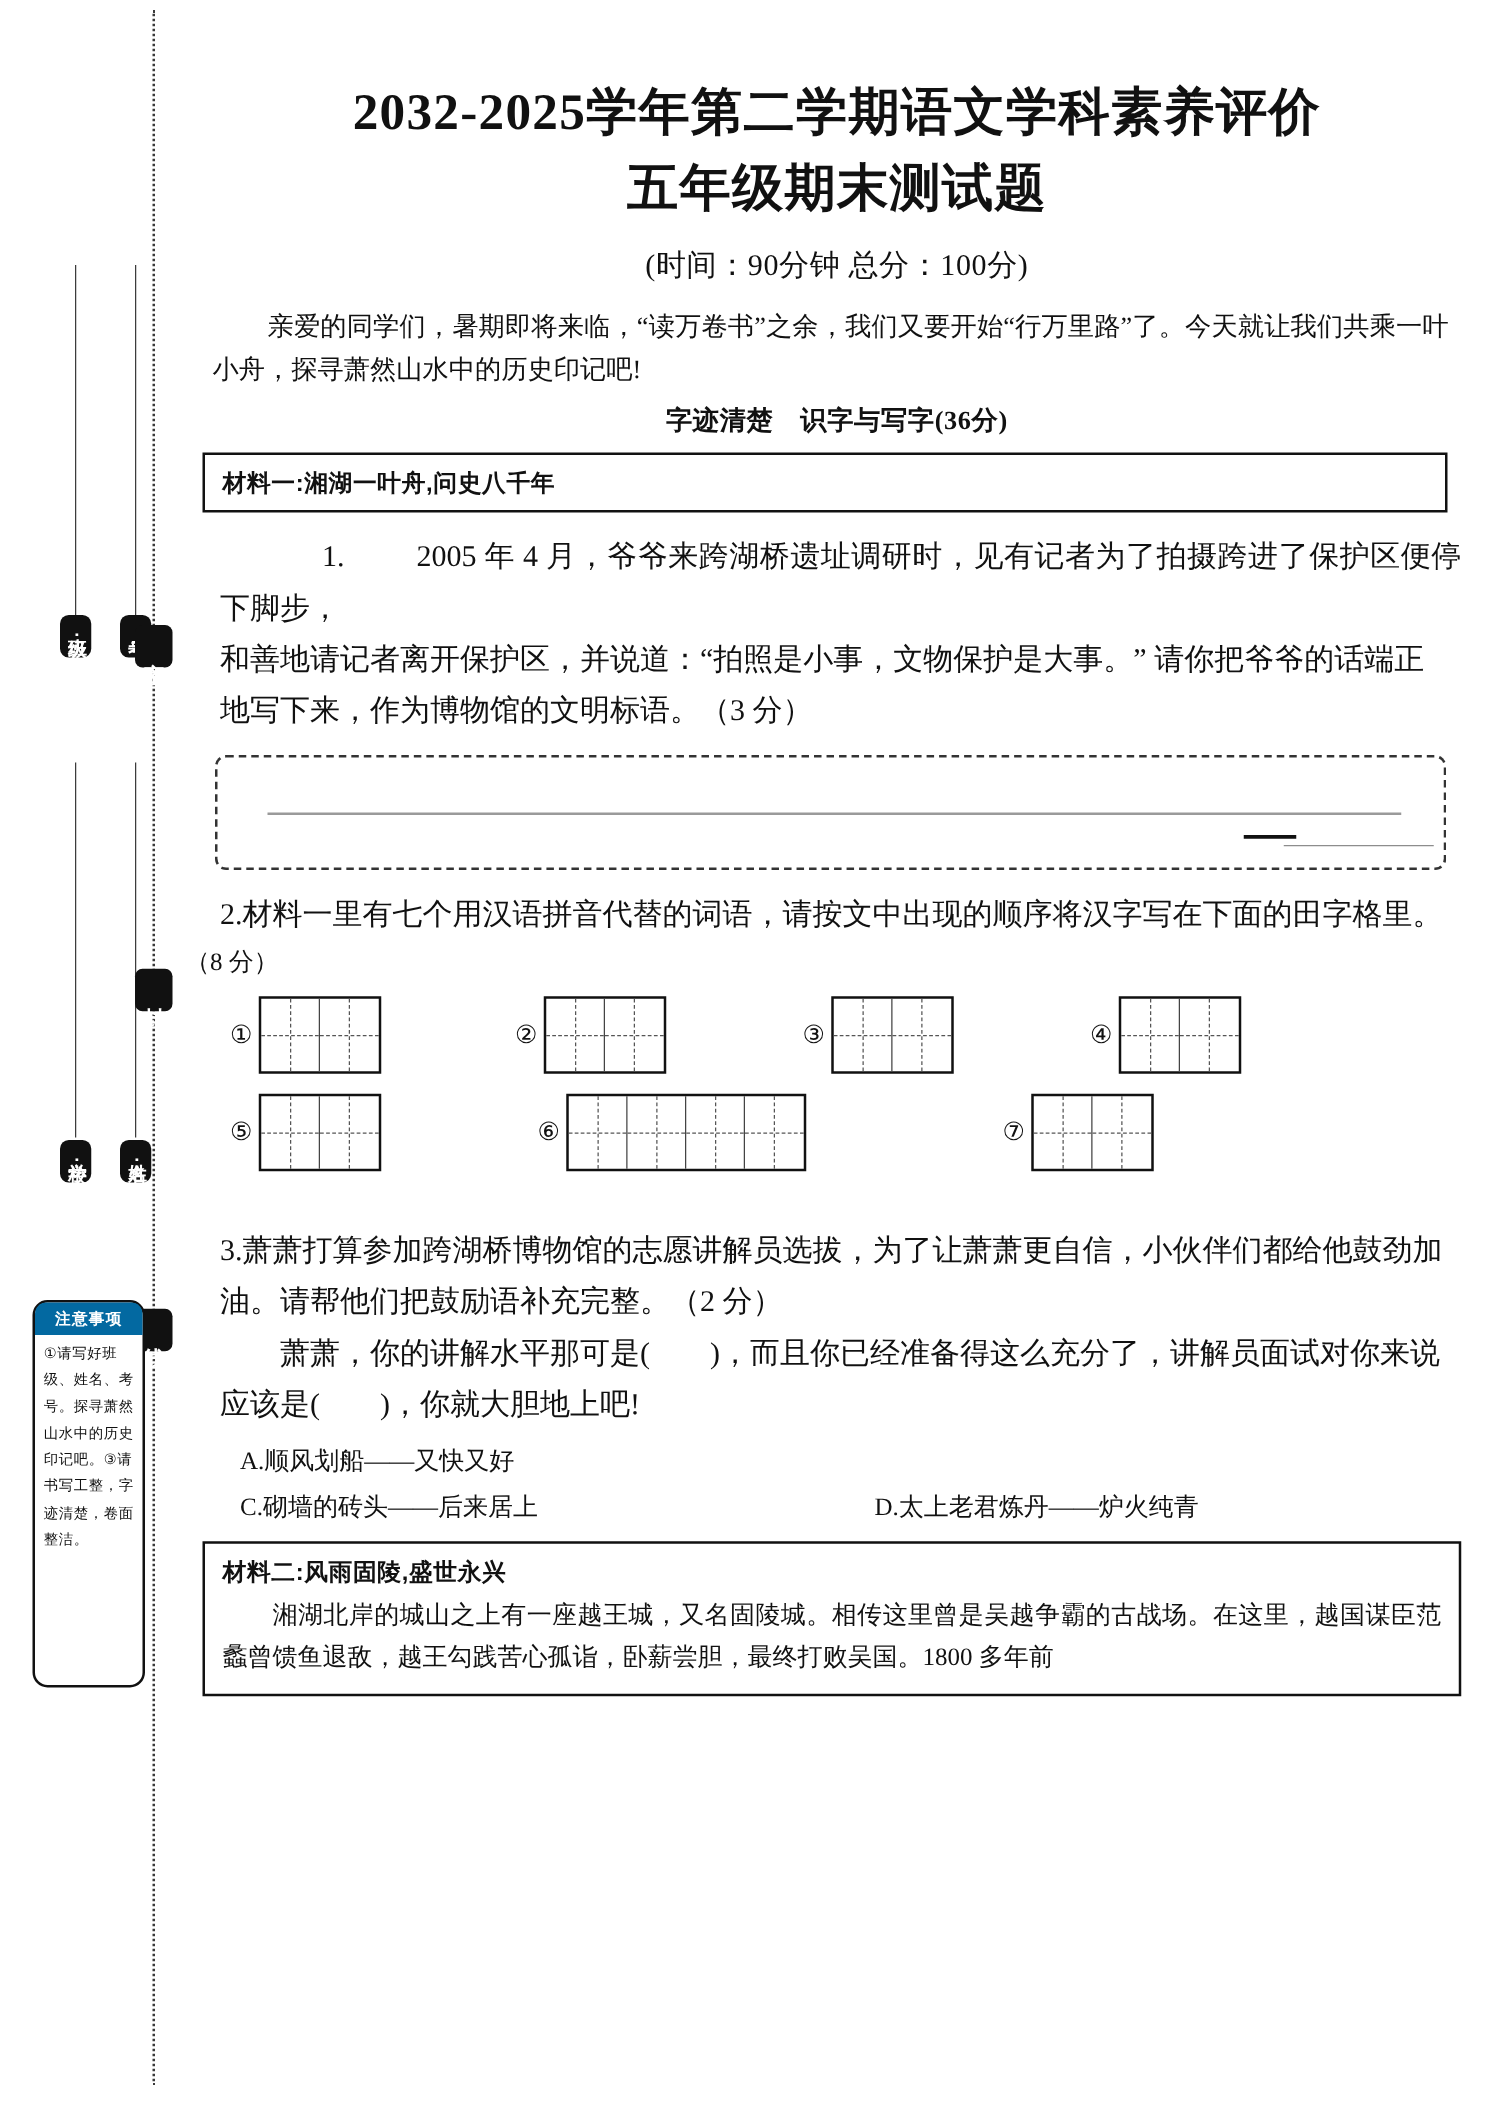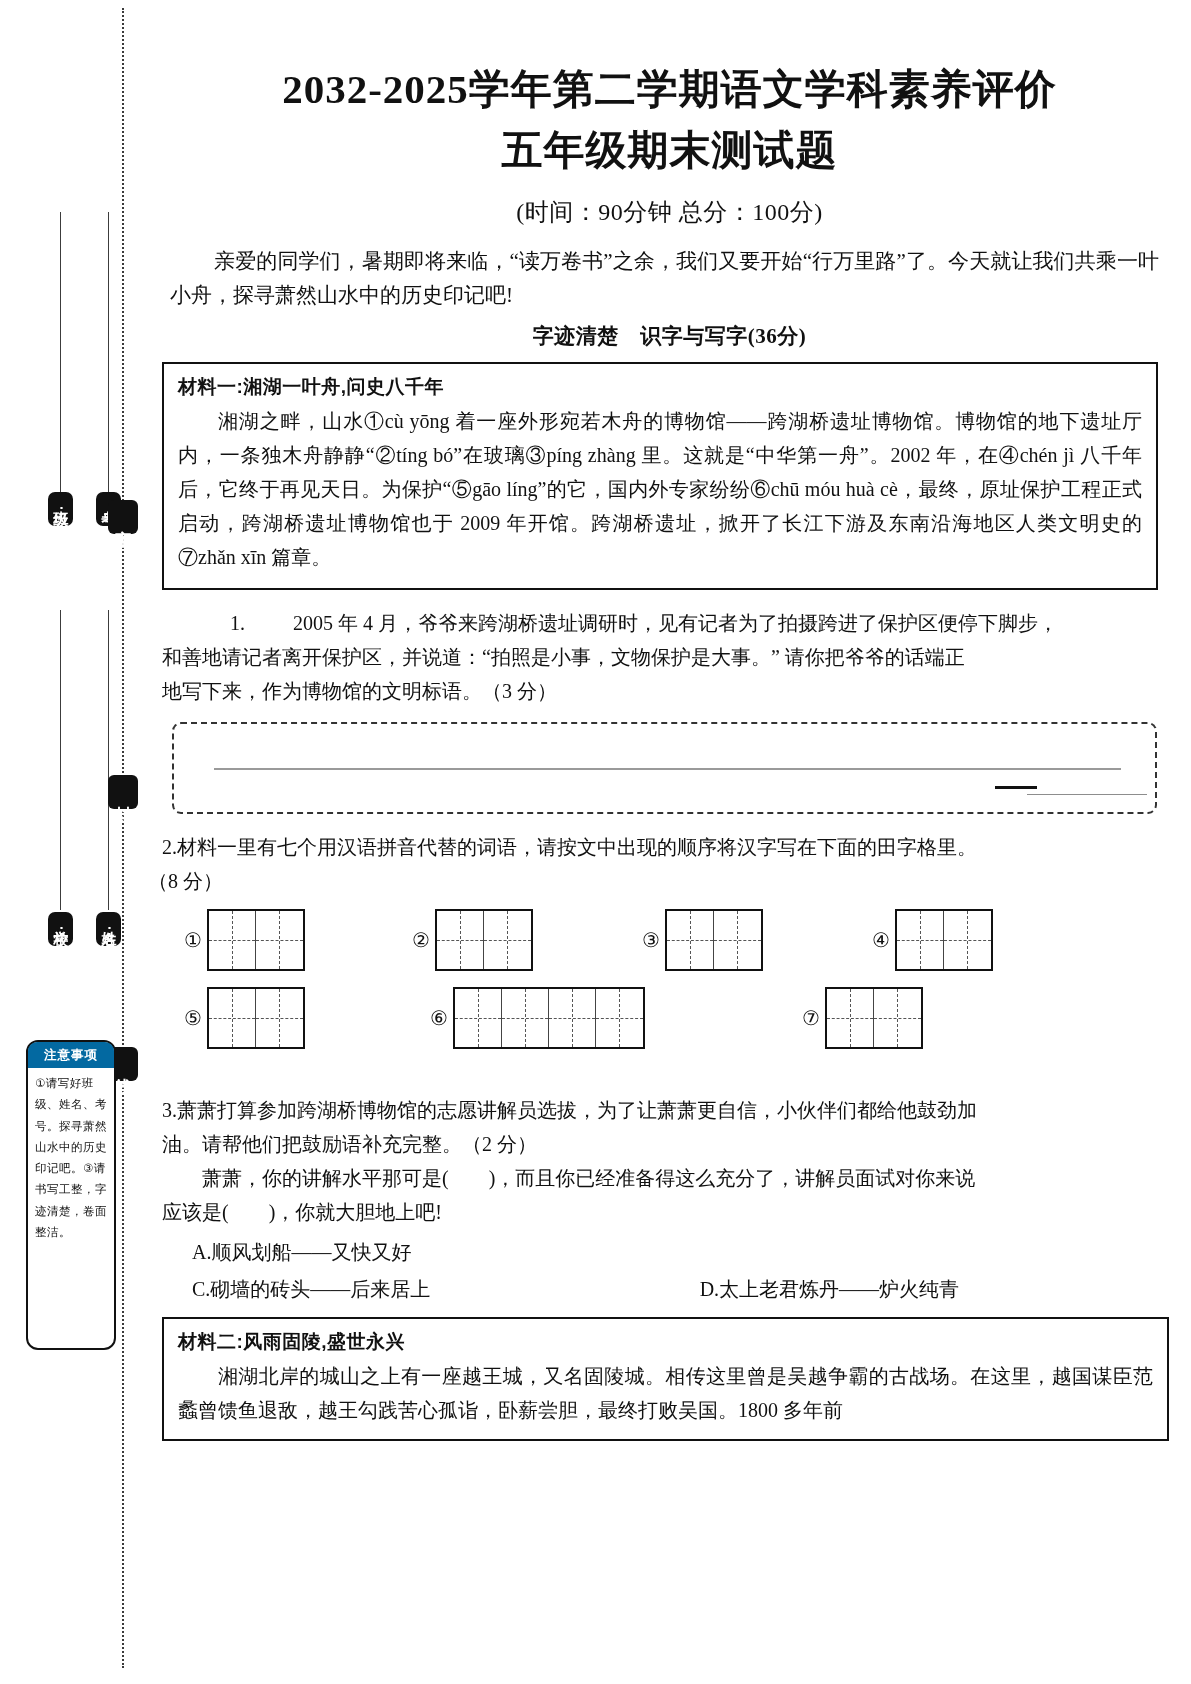--- a/index.html
+++ b/index.html
@@ -123,40 +123,40 @@
     text-align:center;
     font-size:21px;
     font-weight:700;
     margin:10px 0 0 0;
     letter-spacing:0.5px;
   }
 
   .mat-box{
     margin:12px 33px 0 14px;
     border:2.4px solid #111;
-    padding:10px 14px 14px 14px;
+    padding:10px 14px 4px 14px;
     box-sizing:border-box;
   }
   .mat-title{
     font-family:"Liberation Sans","DejaVu Sans",sans-serif;
     font-size:19px;
     font-weight:700;
     letter-spacing:0.5px;
     margin-bottom:4px;
   }
   .mat-body{
     font-size:20px;
     line-height:1.70;
     text-indent:2em;
     text-align:justify;
   }
 
   .q{
-    margin:16px 22px 0 14px;
-    font-size:20px;
+    margin:16px 22px 0 28px;
+    font-size:24px;
     line-height:1.70;
     text-align:justify;
   }
   .q1-line1{ text-indent:3.4em; }
   .q-ind{ text-indent:2em; }
 
   .answer-box{
     margin:14px 34px 0 24px;
     height:92px;
     border:2px dashed #333;
@@ -269,21 +269,20 @@
 <div class="sheet">
 
   <div class="title1">2032-2025学年第二学期语文学科素养评价</div>
   <div class="title2">五年级期末测试题</div>
   <div class="subtitle">(时间：90分钟  总分：100分)</div>
   <div class="intro">亲爱的同学们，暑期即将来临，“读万卷书”之余，我们又要开始“行万里路”了。今天就让我们共乘一叶小舟，探寻萧然山水中的历史印记吧!</div>
   <div class="part-head">字迹清楚　识字与写字(36分)</div>
 
   <div class="mat-box">
     <div class="mat-title">材料一:湘湖一叶舟,问史八千年</div>
-    <div class="mat-body">湘湖之畔，山水①cù yōng 着一座外形宛若木舟的博物馆——跨湖桥遗址博物馆。博物馆的地下遗址厅内，一条独木舟静静“②tíng bó”在玻璃③píng zhàng 里。这就是“中华第一舟”。2002 年，在④chén jì 八千年后，它终于再见天日。为保护“⑤gāo líng”的它，国内外专家纷纷⑥chū móu huà cè，最终，原址保护工程正式启动，跨湖桥遗址博物馆也于 2009 年开馆。跨湖桥遗址，掀开了长江下游及东南沿海地区人类文明史的⑦zhǎn xīn 篇章。</div>
   </div>
 
   <div class="q">
     <div class="q1-line1"><span>1.</span><span style="display:inline-block;width:2.4em;"></span><span>2005 年 4 月，爷爷来跨湖桥遗址调研时，见有记者为了拍摄跨进了保护区便停下脚步，</span></div>
     <div>和善地请记者离开保护区，并说道：“拍照是小事，文物保护是大事。” 请你把爷爷的话端正</div>
     <div>地写下来，作为博物馆的文明标语。（3 分）</div>
   </div>
 
   <div class="answer-box">
     <div class="ans-rule"></div>

